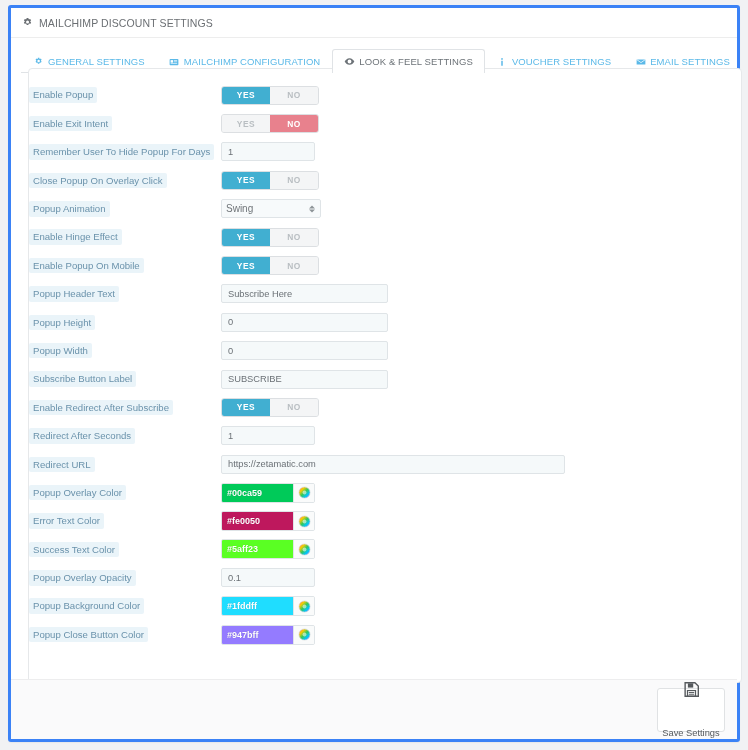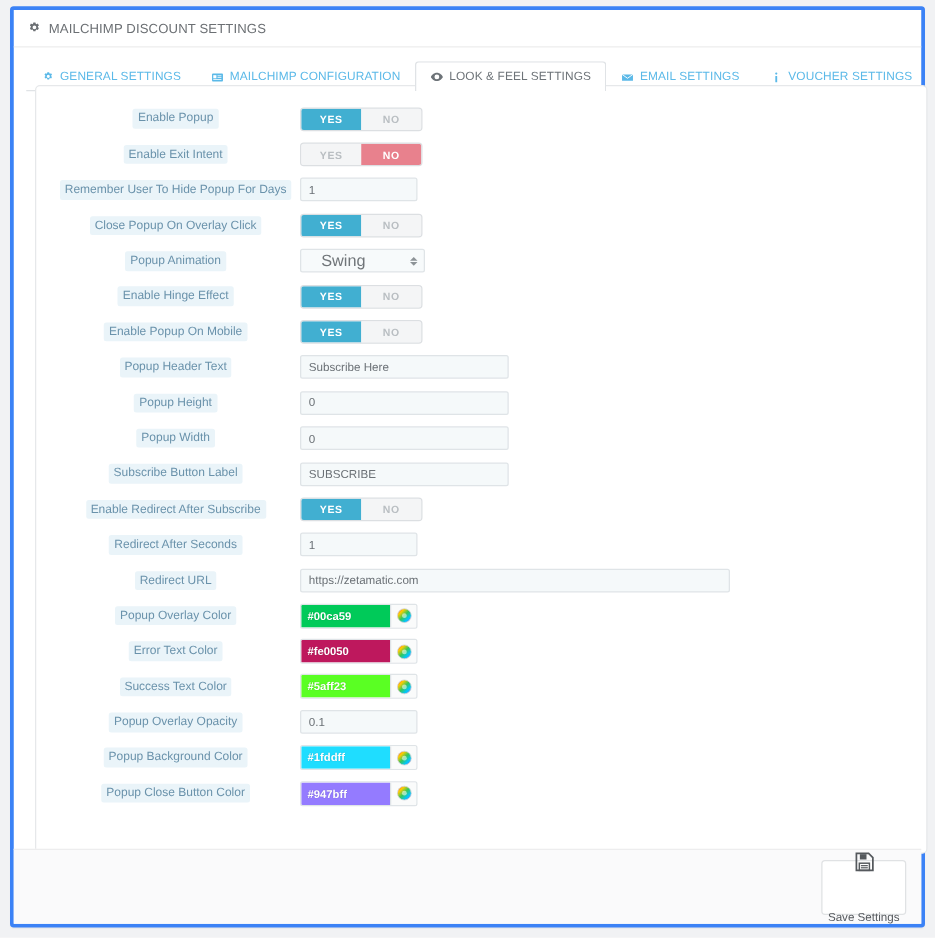--- a/index.html
+++ b/index.html
@@ -111,24 +111,23 @@
   
   .row {
     display: flex;
     align-items: center;
     height: 28.4px;
     padding-left: 0;
   }
   .label-wrap {
     width: 192px;
     display: flex;
-    justify-content: center;
+    justify-content: flex-start;
     flex: 0 0 auto;
     padding-right: 7px;
-    margin-left: 19px;
   }
   .f-label {
     background: #eaf4f9;
     color: #6a92ab;
     font-size: 9.6px;
     padding: 2px 4px 2.5px 4px;
     border-radius: 2px;
     white-space: nowrap;
     line-height: 11px;
   }
@@ -178,22 +177,22 @@
 
   
   .sel {
     position: relative;
     width: 100px; height: 19px;
     border: 1px solid #dfe4e7;
     border-radius: 2px;
     background: #f7fafb;
     display: flex;
     align-items: center;
-    padding: 0 16px;
-    font-size: 13px;
+    padding: 0 4px;
+    font-size: 10px;
     color: #707579;
     cursor: pointer;
   }
   .sel .arrows {
     position: absolute; right: 5px; top: 50%;
     transform: translateY(-50%);
     display: flex; flex-direction: column; gap: 1px;
     color: #8d9397;
   }
   .sel .arrows i {
@@ -307,35 +306,35 @@
             <path d="M8 3.2C4.6 3.2 1.8 6 1 8c.8 2 3.6 4.8 7 4.8S14.2 10 15 8c-.8-2-3.6-4.8-7-4.8zm0 7.6A2.8 2.8 0 1 1 8 5.2a2.8 2.8 0 0 1 0 5.6z"></path>
             <circle cx="8" cy="8" r="1.5" fill="#fff"></circle>
           </svg>
       </span>
       <span>LOOK &amp; FEEL SETTINGS</span>
     </div>
 
     <div class="tab">
       <span class="t-ico">
         <svg viewBox="0 0 16 16" width="10" height="10" fill="currentColor">
+            <rect x="6.8" y="6" width="2.4" height="8" rx="0.4"></rect>
+            <circle cx="8" cy="3" r="1.4"></circle>
+          </svg>
+      </span>
+      <span>VOUCHER SETTINGS</span>
+    </div>
+
+    <div class="tab">
+      <span class="t-ico">
+        <svg viewBox="0 0 16 16" width="10" height="10" fill="currentColor">
             <path d="M1 4h14v8H1z"></path>
             <path d="M1 4l7 5 7-5" fill="none" stroke="#fff" stroke-width="1.2"></path>
           </svg>
       </span>
       <span>EMAIL SETTINGS</span>
-    </div>
-
-    <div class="tab">
-      <span class="t-ico">
-        <svg viewBox="0 0 16 16" width="10" height="10" fill="currentColor">
-            <rect x="6.8" y="6" width="2.4" height="8" rx="0.4"></rect>
-            <circle cx="8" cy="3" r="1.4"></circle>
-          </svg>
-      </span>
-      <span>VOUCHER SETTINGS</span>
     </div>
 
     <div class="tab">
       
       
     </div>
 
   </div>
 
   <div class="content-box">

